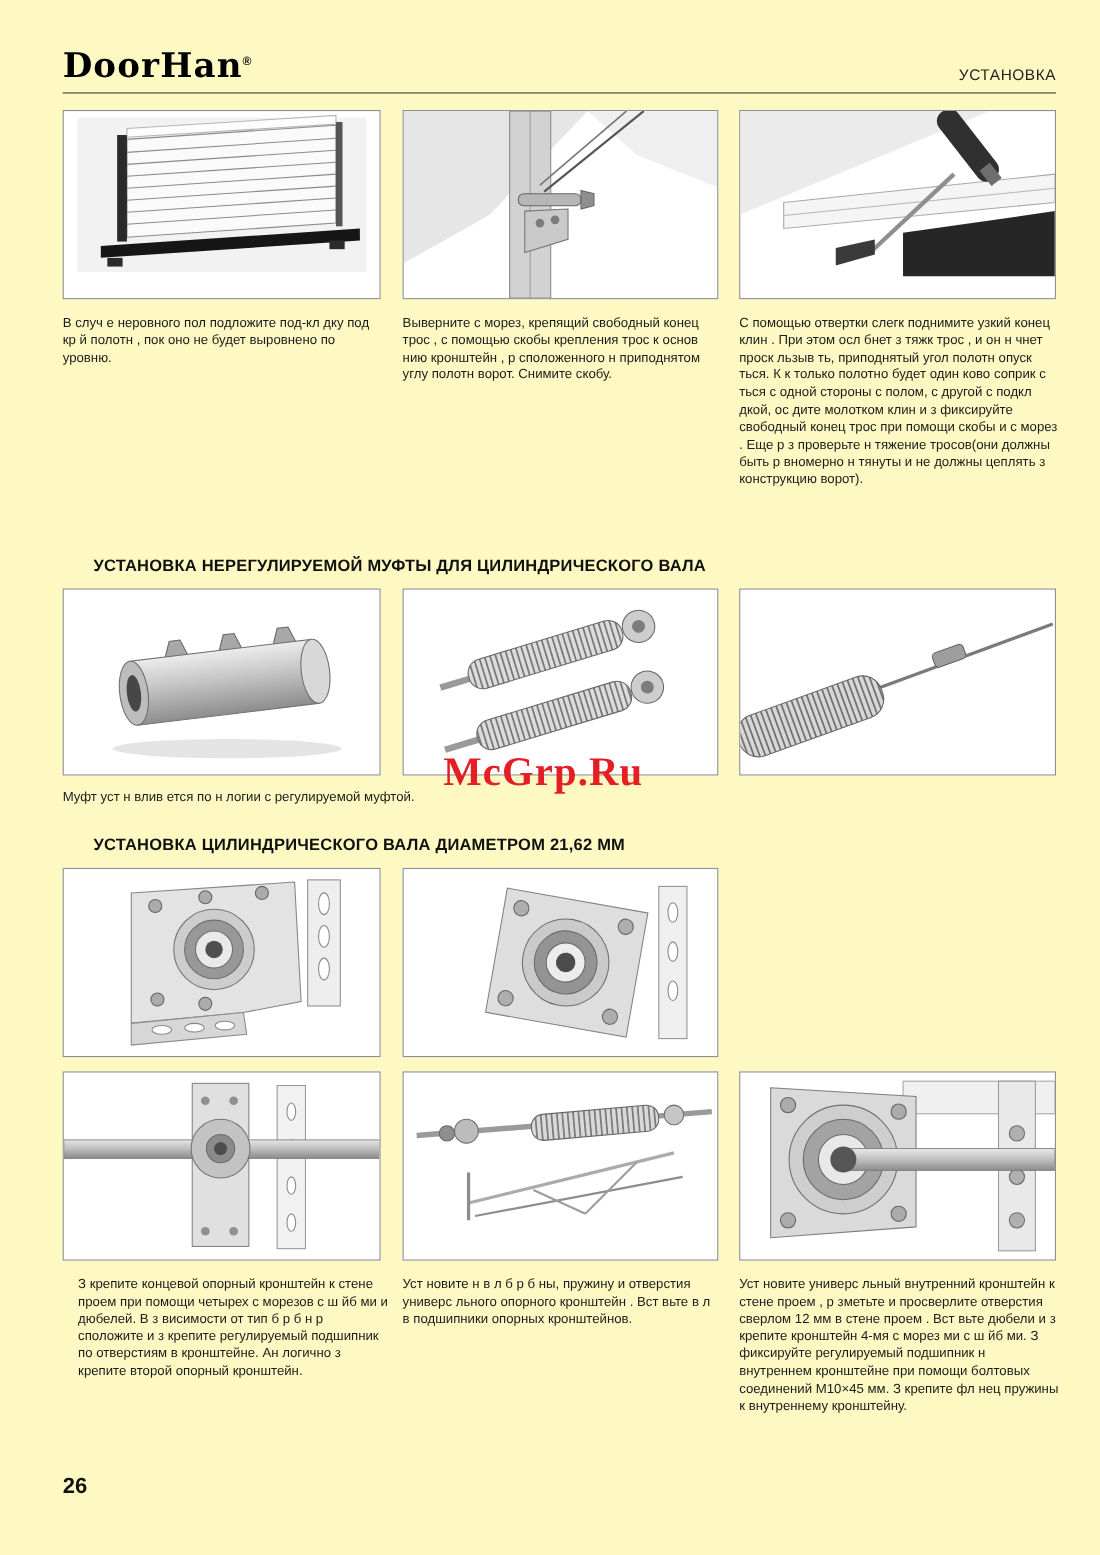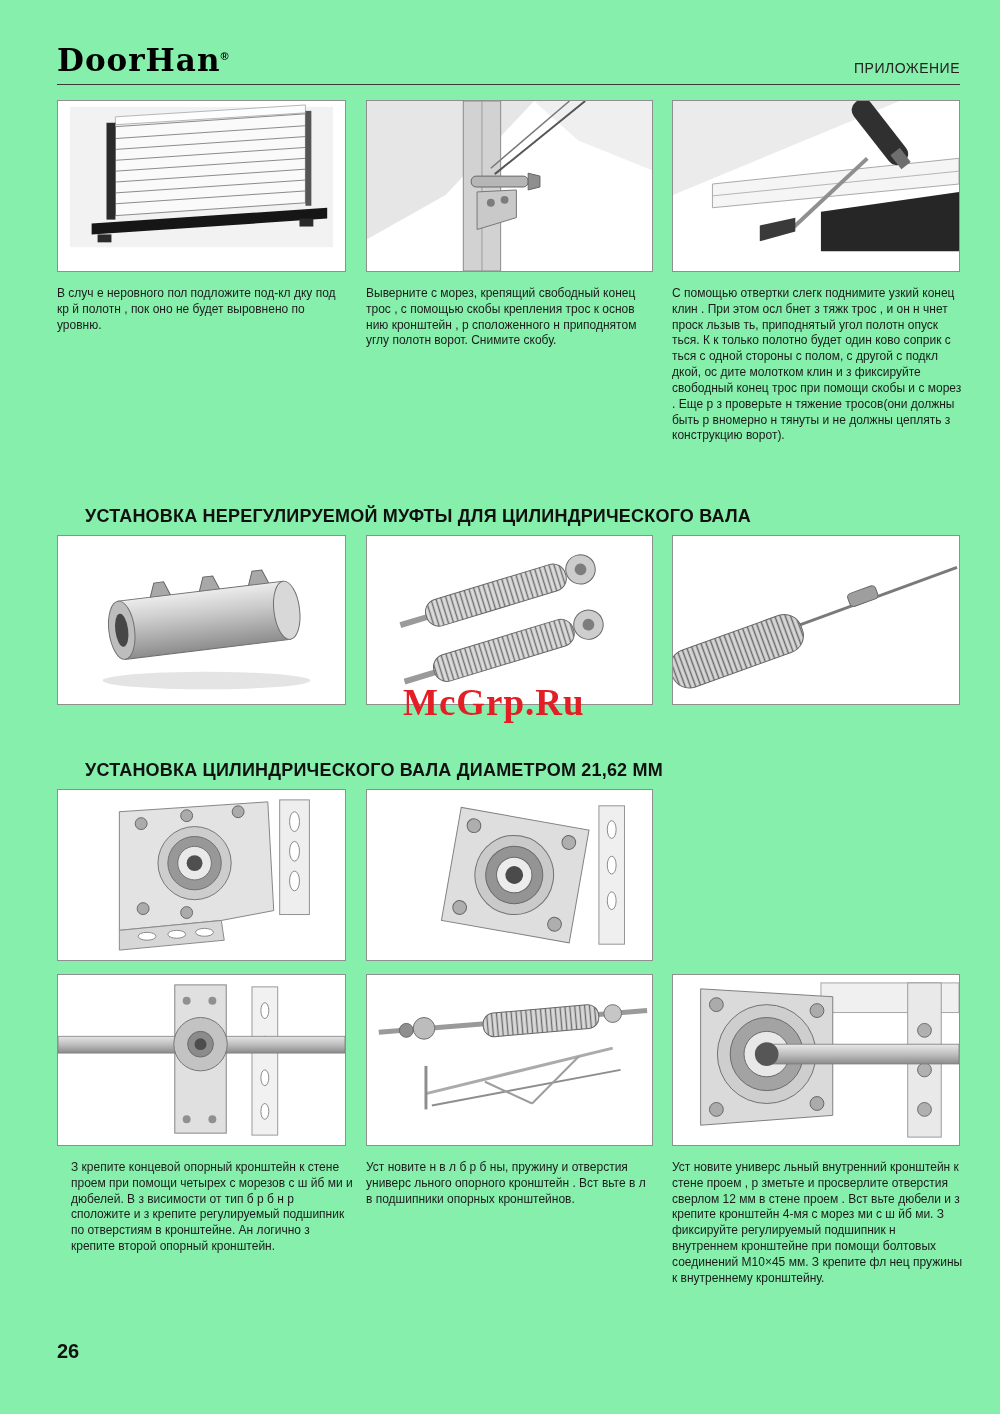--- a/index.html
+++ b/index.html
@@ -1,43 +1,43 @@
 <!DOCTYPE html>
 <html><head>
 <meta charset="utf-8">
 <style>
   * { margin:0; padding:0; box-sizing:border-box; }
   html,body { background:#ffffff; }
   body { font-family:"Liberation Sans", sans-serif; color:#1b1b1b; }
-  .page { position:relative; width:1000px; height:1414px; background:#86efac; margin:0 auto; overflow:hidden; }
+  .page { position:relative; width:1000px; height:1414px; background:#fef9c3; margin:0 auto; overflow:hidden; }
 
   .brand { position:absolute; left:57px; top:42px; font-family:"DejaVu Serif", serif;
            font-weight:bold; font-size:31px; color:#000; letter-spacing:1px; }
   .brand .reg { font-size:11px; vertical-align:super; font-family:"Liberation Sans", sans-serif; }
   .header-right { position:absolute; right:40px; top:60px; font-size:14px; color:#222; letter-spacing:0.5px; }
   .header-rule { position:absolute; left:57px; right:40px; top:84px; border-top:1.6px solid #3a3a3a; }
 
   .fig { position:absolute; border:1px solid #8f8f8f; background:#fff; overflow:hidden; }
   .fig svg { display:block; width:100%; height:100%; }
 
   .cap { position:absolute; font-size:12px; line-height:1.32; color:#1b1b1b; }
-  .heading { position:absolute; font-size:18px; font-weight:bold; color:#111; letter-spacing:0.2px; }
+  .heading { position:absolute; font-size:15px; font-weight:bold; color:#111; letter-spacing:0.2px; }
 
   .watermark { position:absolute; left:403px; top:681px; font-size:37px; font-weight:bold;
                font-family:"Liberation Serif", serif; letter-spacing:1px; }
 
   .pagenum { position:absolute; left:57px; top:1340px; font-size:20px; font-weight:bold; color:#111; }
 </style>
 </head>
 <body>
 
 <div class="page">
 
   <div class="brand"><span>DoorHan</span><span class="reg">®</span></div>
-  <div class="header-right">ПРИЛОЖЕНИЕ</div>
+  <div class="header-right">УСТАНОВКА</div>
   <div class="header-rule"></div>
 
   <div class="fig" style="left:57px;top:100px;width:289px;height:172px">
     <svg viewBox="0 0 290 172" preserveAspectRatio="none">
       <rect x="12" y="6" width="266" height="142" fill="#f2f2f2"></rect>
       <polygon points="58,16 250,4 250,12 58,24" fill="#fdfdfd" stroke="#b5b5b5"></polygon>
       <polygon points="58,26 250,13 250,103 58,116" fill="#fafafa" stroke="#8a8a8a"></polygon>
       <line x1="58" y1="38" x2="250" y2="25" stroke="#8a8a8a"></line>
       <line x1="58" y1="49" x2="250" y2="36" stroke="#8a8a8a"></line>
       <line x1="58" y1="60" x2="250" y2="47" stroke="#8a8a8a"></line>
@@ -146,20 +146,21 @@
       <line x1="110" y1="98" x2="288" y2="32" stroke="#7a7a7a" stroke-width="3"></line>
       <g transform="rotate(-20 200 62)">
         <rect x="178" y="52" width="30" height="14" rx="4" fill="#9e9e9e" stroke="#666"></rect>
       </g>
       <g transform="rotate(-20 70 115)">
         <rect x="-6" y="96" width="140" height="40" rx="18" fill="url(#cp6)" stroke="#666"></rect>
       </g>
     </svg>
   </div>
 
+  <div class="cap" style="left:57px;top:717px;width:560px">Муфт  уст н влив ется по  н логии с регулируемой муфтой.</div>
   <div class="watermark" style="color: rgb(227, 30, 36);">McGrp.Ru</div>
 
   <div class="heading" style="left:85px;top:760px">УСТАНОВКА ЦИЛИНДРИЧЕСКОГО ВАЛА ДИАМЕТРОМ 21,62 ММ</div>
 
   <div class="fig" style="left:57px;top:789px;width:289px;height:172px">
     <svg viewBox="0 0 290 172" preserveAspectRatio="none">
       <polygon points="62,22 212,12 218,122 165,132 62,142" fill="#e3e3e3" stroke="#868686"></polygon>
       <circle cx="138" cy="74" r="37" fill="#cdcdcd" stroke="#777"></circle>
       <circle cx="138" cy="74" r="27" fill="#989898" stroke="#6f6f6f"></circle>
       <circle cx="138" cy="74" r="17" fill="#e9e9e9" stroke="#6f6f6f"></circle>

